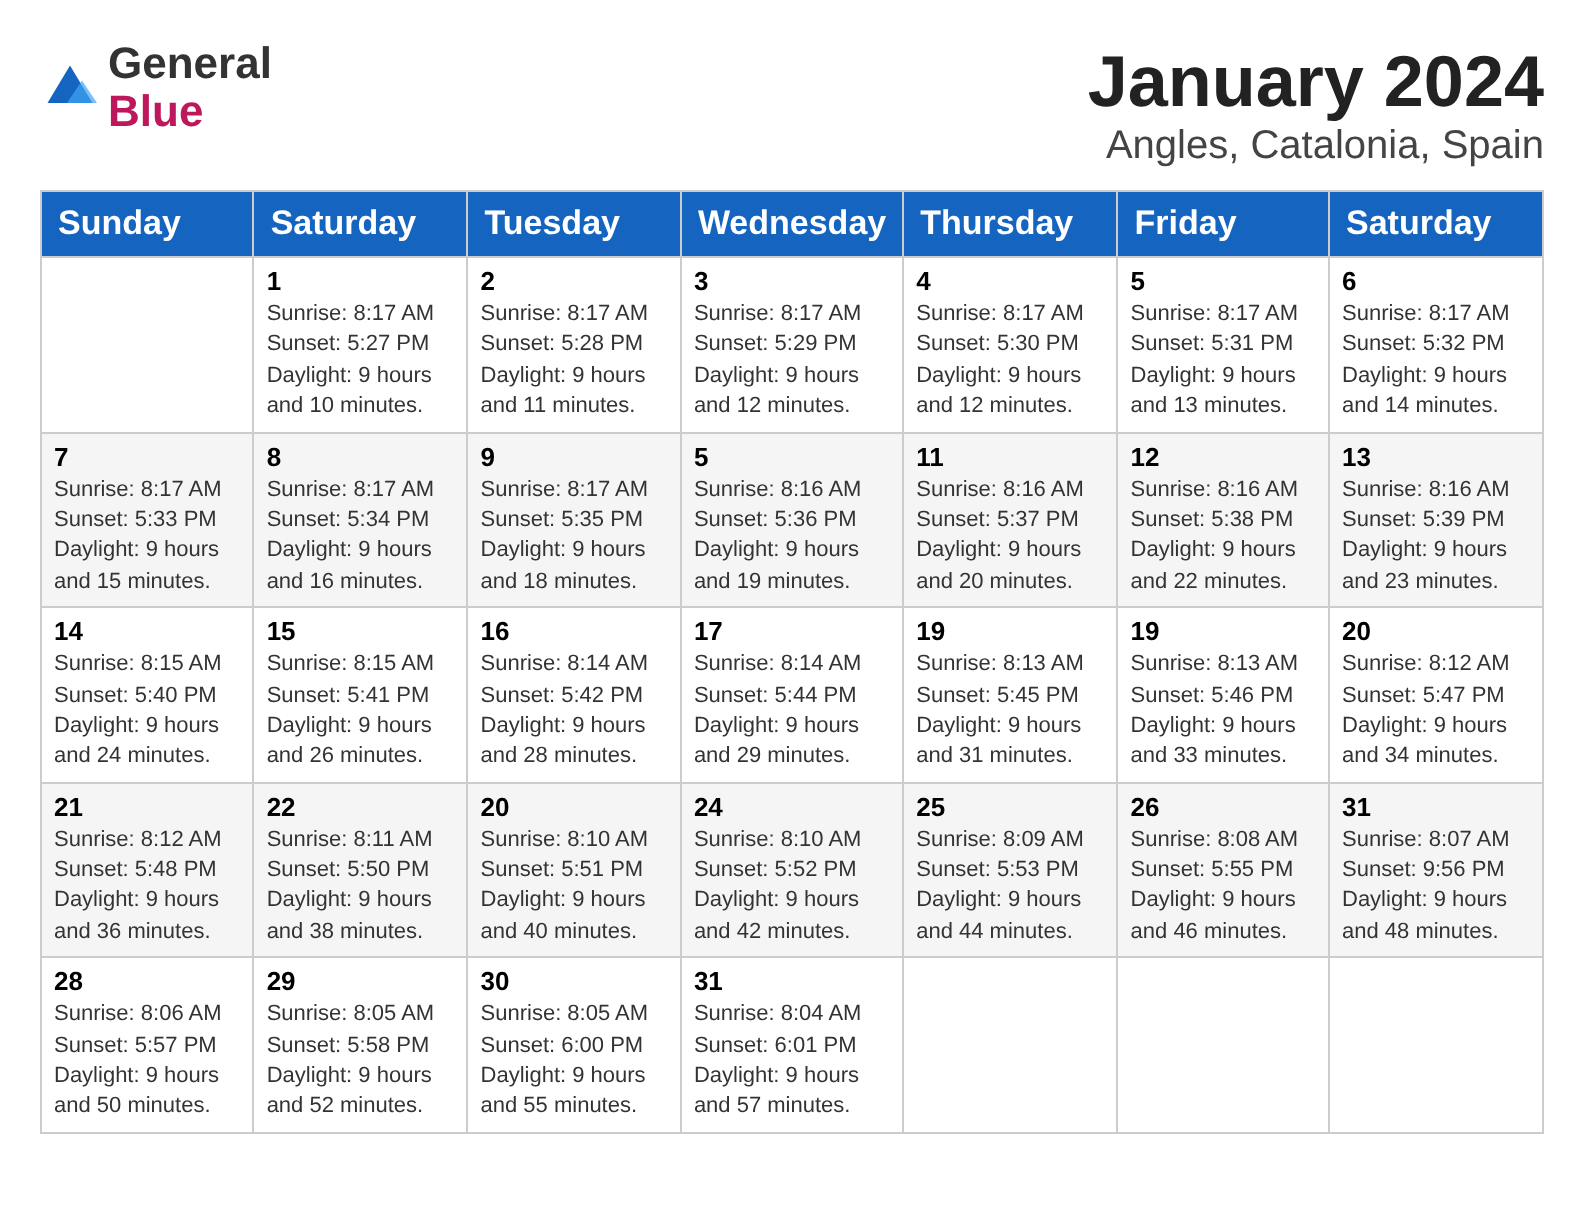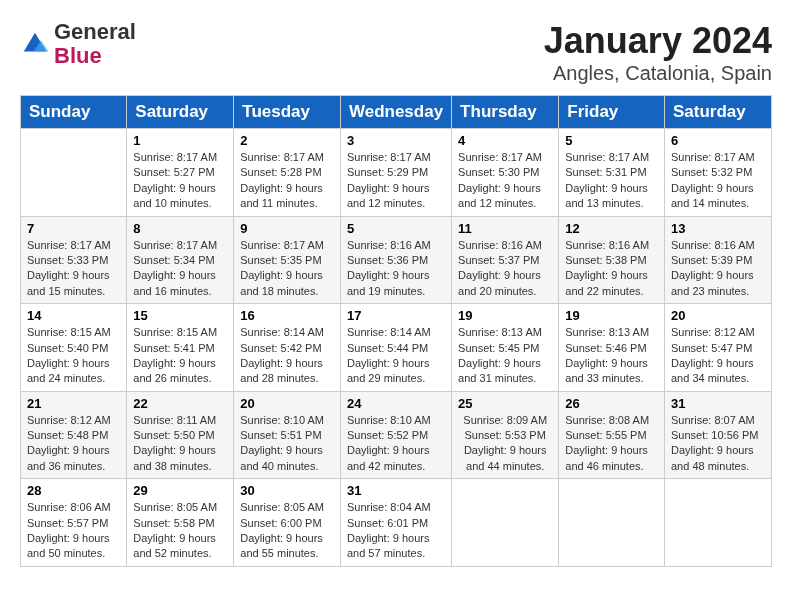--- a/index.html
+++ b/index.html
@@ -290,36 +290,36 @@
         </td>
         <td>
           <span class="day-number">24</span>
           <div class="day-info" style="white-space: pre-line;">Sunrise: 8:10 AM
 Sunset: 5:52 PM
 Daylight: 9 hours
 and 42 minutes.</div>
         </td>
         <td>
           <span class="day-number">25</span>
-          <div class="day-info" style="white-space: pre-line; text-align: center;">Sunrise: 8:09 AM
+          <div class="day-info" style="white-space: pre-line;">Sunrise: 8:09 AM
 Sunset: 5:53 PM
 Daylight: 9 hours
 and 44 minutes.</div>
         </td>
         <td>
           <span class="day-number">26</span>
           <div class="day-info" style="white-space: pre-line;">Sunrise: 8:08 AM
 Sunset: 5:55 PM
 Daylight: 9 hours
 and 46 minutes.</div>
         </td>
         <td>
           <span class="day-number">31</span>
           <div class="day-info" style="white-space: pre-line;">Sunrise: 8:07 AM
-Sunset: 10:56 PM
+Sunset: 9:56 PM
 Daylight: 9 hours
 and 48 minutes.</div>
         </td>
       </tr>
       <tr>
         <td>
           <span class="day-number">28</span>
           <div class="day-info" style="white-space: pre-line;">Sunrise: 8:06 AM
 Sunset: 5:57 PM
 Daylight: 9 hours

